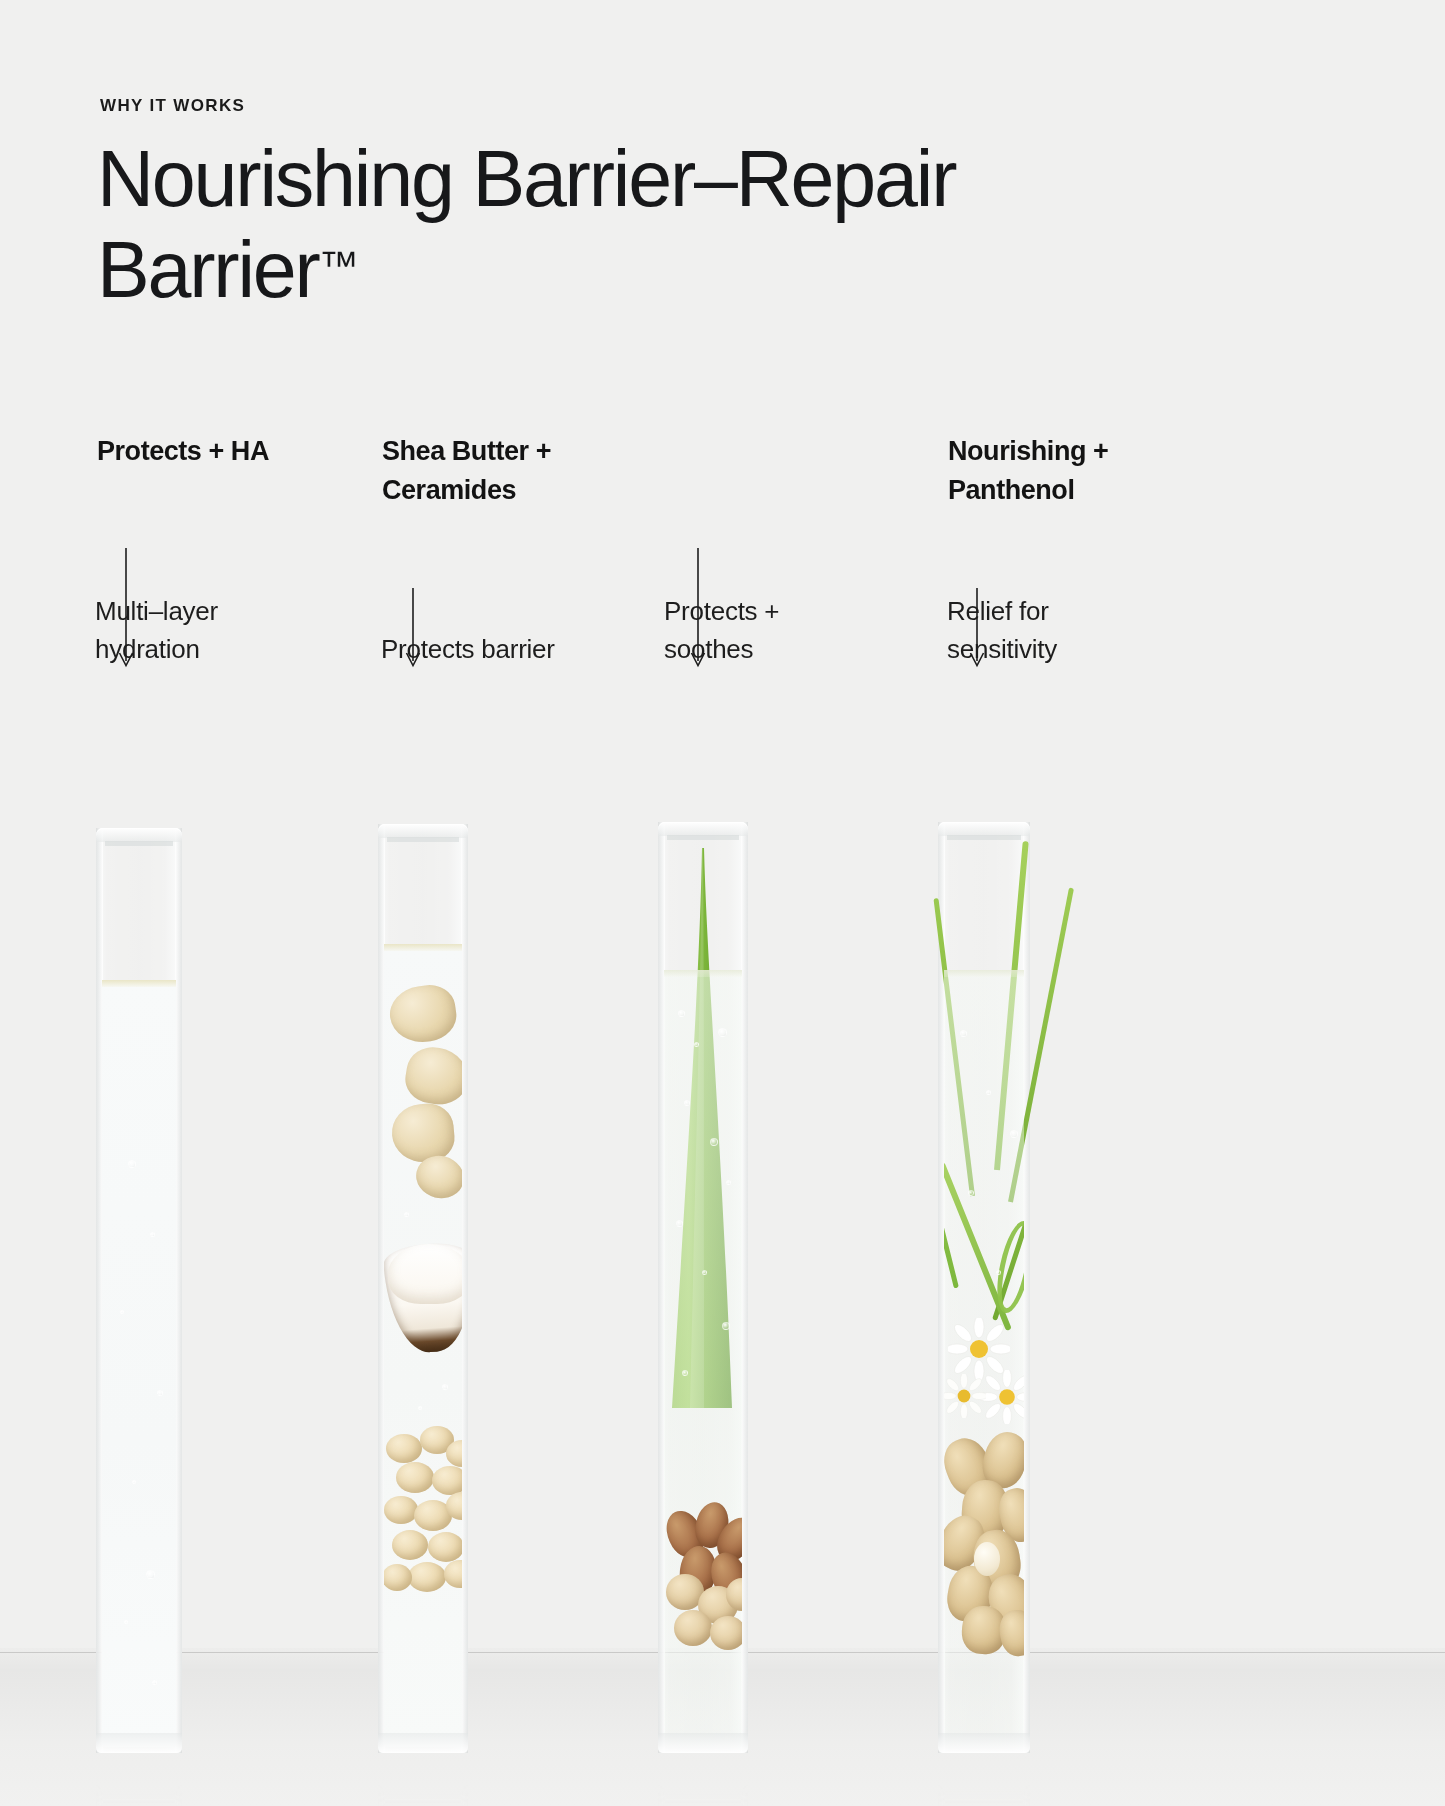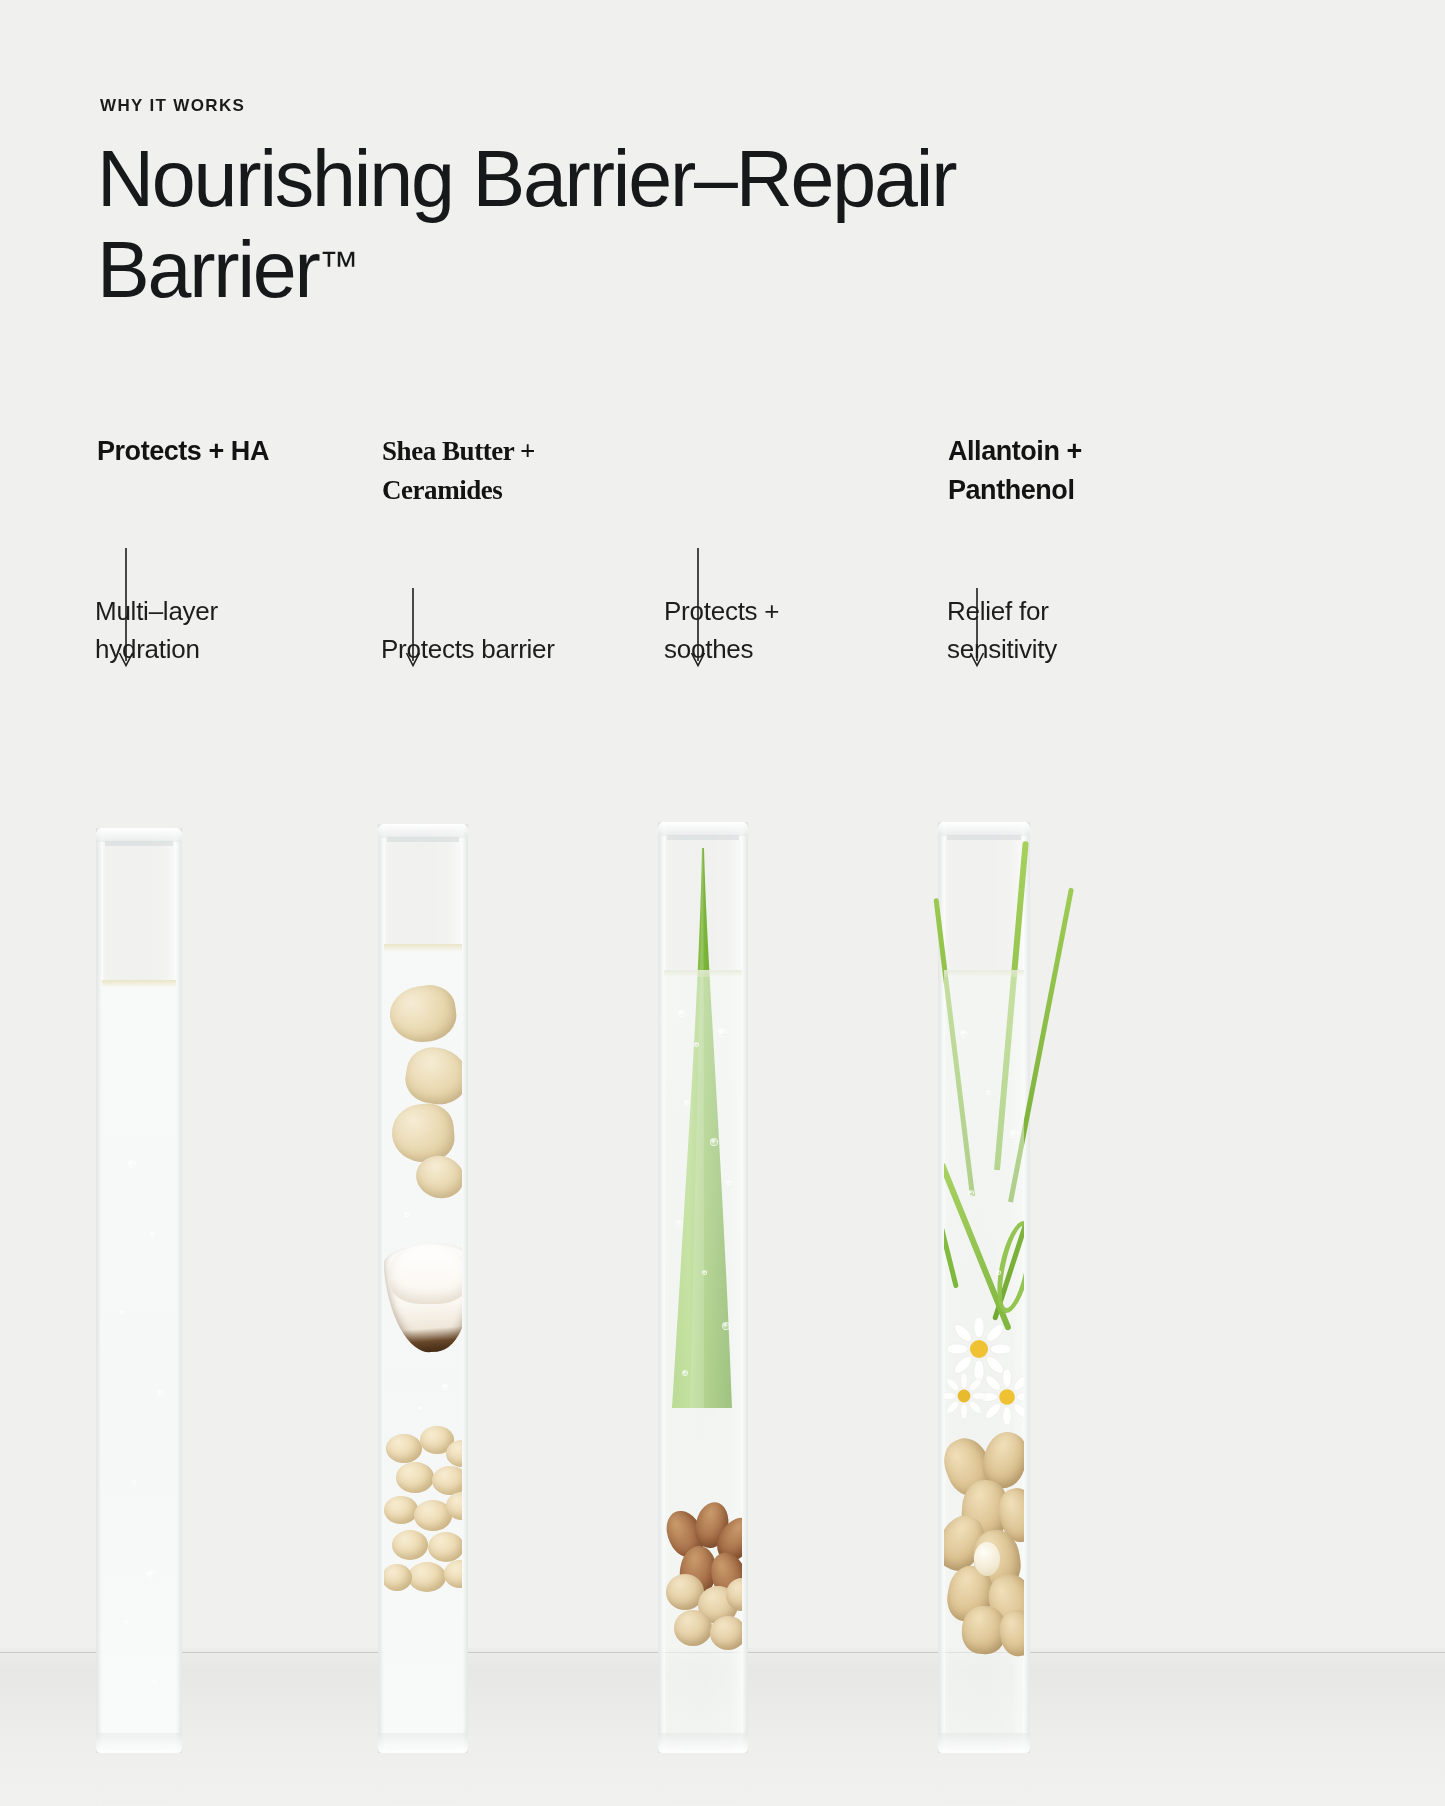--- a/index.html
+++ b/index.html
@@ -176,21 +176,21 @@
   </div>
   <div class="arrow" style="left:118px; top:548px;">
     <svg width="16" height="122" viewBox="0 0 16 122">
       <path d="M8 0 L8 113" stroke="#1d1d1d" stroke-width="1.6" fill="none"></path>
       <path d="M1.5 105 L8 117.5 L14.5 105" stroke="#1d1d1d" stroke-width="1.6" fill="none"></path>
     </svg>
   </div>
   <div class="col-desc" style="left:95px; top:592px; width:250px;">Multi–layer
 hydration</div>
 
-  <div class="col" style="left:382px; top:432px; width:270px;font-family:Liberation Serif, serif;">
+  <div class="col" style="left:382px; top:432px; width:270px;">
     <div class="col-label">Shea Butter +
 Ceramides</div>
   </div>
   <div class="arrow" style="left:405px; top:588px;">
     <svg width="16" height="82" viewBox="0 0 16 82">
       <path d="M8 0 L8 73" stroke="#1d1d1d" stroke-width="1.6" fill="none"></path>
       <path d="M1.5 65 L8 77.5 L14.5 65" stroke="#1d1d1d" stroke-width="1.6" fill="none"></path>
     </svg>
   </div>
   <div class="col-desc" style="left:381px; top:630px; width:270px;">Protects barrier</div>
@@ -198,21 +198,21 @@
   <div class="arrow" style="left:690px; top:548px;">
     <svg width="16" height="122" viewBox="0 0 16 122">
       <path d="M8 0 L8 113" stroke="#1d1d1d" stroke-width="1.6" fill="none"></path>
       <path d="M1.5 105 L8 117.5 L14.5 105" stroke="#1d1d1d" stroke-width="1.6" fill="none"></path>
     </svg>
   </div>
   <div class="col-desc" style="left:664px; top:592px; width:250px;">Protects +
 soothes</div>
 
   <div class="col" style="left:948px; top:432px; width:270px;">
-    <div class="col-label">Allantoin +
+    <div class="col-label">Nourishing +
 Panthenol</div>
   </div>
   <div class="arrow" style="left:969px; top:588px;">
     <svg width="16" height="82" viewBox="0 0 16 82">
       <path d="M8 0 L8 73" stroke="#1d1d1d" stroke-width="1.6" fill="none"></path>
       <path d="M1.5 65 L8 77.5 L14.5 65" stroke="#1d1d1d" stroke-width="1.6" fill="none"></path>
     </svg>
   </div>
   <div class="col-desc" style="left:947px; top:592px; width:250px;">Relief for
 sensitivity</div>

